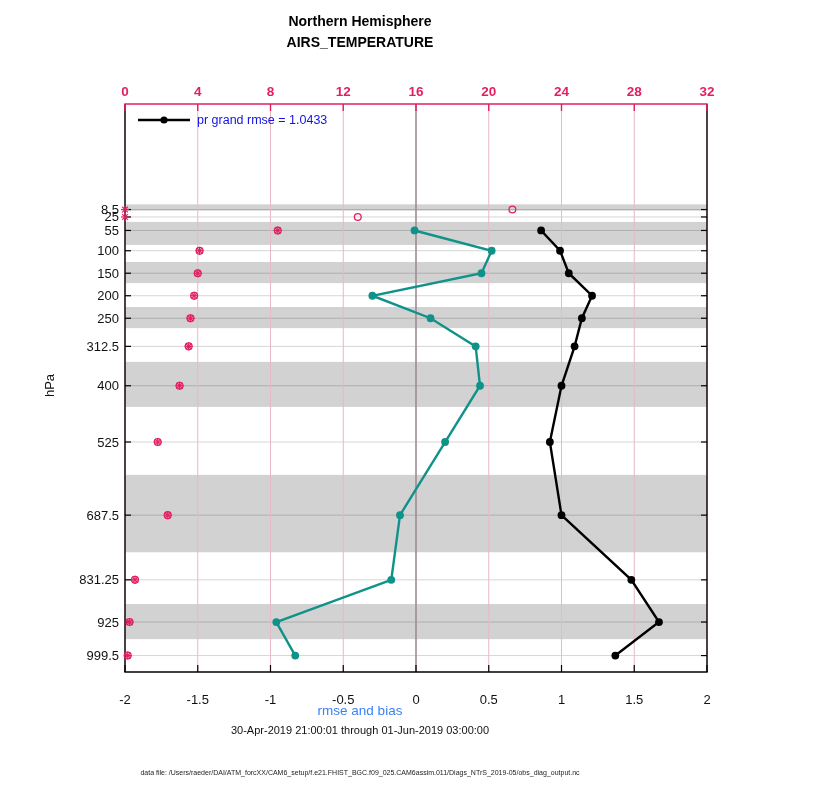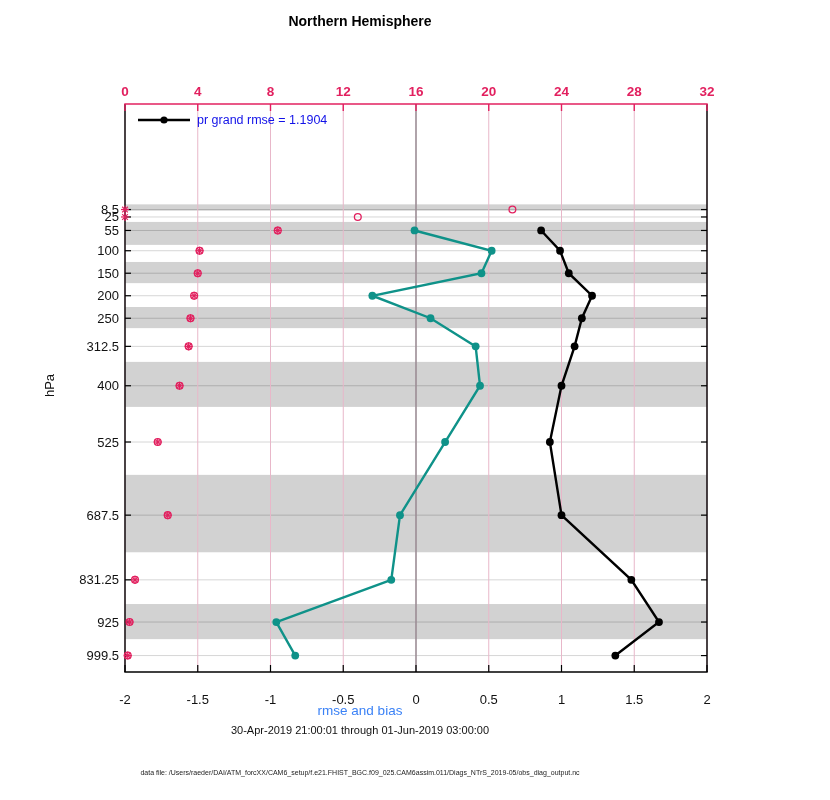--- a/index.html
+++ b/index.html
@@ -16,20 +16,21 @@
   .legend{position:absolute;left:136px;top:109px;}
   .legend-row{display:flex;align-items:center;height:22px;}
   .legend-label{font-size:12.5px;color:#1212e8;margin-left:5px;white-space:nowrap;}
   svg{display:block;}
 </style>
 </head>
 <body>
 
 <div id="stage">
   <div class="ctext t1" style="top:13px">Northern Hemisphere</div>
+  <div class="ctext t2" style="top:34px">AIRS_TEMPERATURE</div>
 
   <svg id="chart-svg" width="830" height="800" style="position:absolute;left:0;top:0">
       <rect x="125" y="204.36767036450078" width="582" height="6.301109350237709" fill="#d2d2d2"></rect>
       <rect x="125" y="221.92076069730587" width="582" height="22.954041204437402" fill="#d2d2d2"></rect>
       <rect x="125" y="261.97781299524564" width="582" height="21.15372424722665" fill="#d2d2d2"></rect>
       <rect x="125" y="306.9857369255151" width="582" height="21.15372424722659" fill="#d2d2d2"></rect>
       <rect x="125" y="361.89540412044374" width="582" height="45.00792393026944" fill="#d2d2d2"></rect>
       <rect x="125" y="474.86529318541994" width="582" height="77.41362916006341" fill="#d2d2d2"></rect>
       <rect x="125" y="604.0380348652932" width="582" height="35.10618066561017" fill="#d2d2d2"></rect>
       <line x1="125" y1="209.5435816164818" x2="707" y2="209.5435816164818" stroke="#aeaeae" stroke-width="1"></line>
@@ -234,21 +235,21 @@
       <circle cx="658.985" cy="622.0412044374009" r="3.9" fill="#000000"></circle>
       <circle cx="615.335" cy="655.5721077654517" r="3.9" fill="#000000"></circle>
     </svg>
 
   <div class="legend">
     <div class="legend-row">
       <svg class="legend-swatch" width="56" height="12">
         <line x1="2" y1="6" x2="54" y2="6" stroke-width="2.4" stroke="#000000"></line>
         <circle cx="28" cy="6" r="3.6" fill="#000000"></circle>
       </svg>
-      <span class="legend-label">pr grand rmse = 1.1904</span>
+      <span class="legend-label">pr grand rmse = 1.0433</span>
     </div>
   </div>
 
   <div class="ylab">hPa</div>
   <div class="ctext xlab" style="top:703px">rmse and bias</div>
   <div class="ctext datelab" style="top:724px">30-Apr-2019 21:00:01 through 01-Jun-2019 03:00:00</div>
   <div class="ctext filelab" style="top:769px">data file: /Users/raeder/DAI/ATM_forcXX/CAM6_setup/f.e21.FHIST_BGC.f09_025.CAM6assim.011/Diags_NTrS_2019-05/obs_diag_output.nc</div>
 </div>
 
 </body></html>

